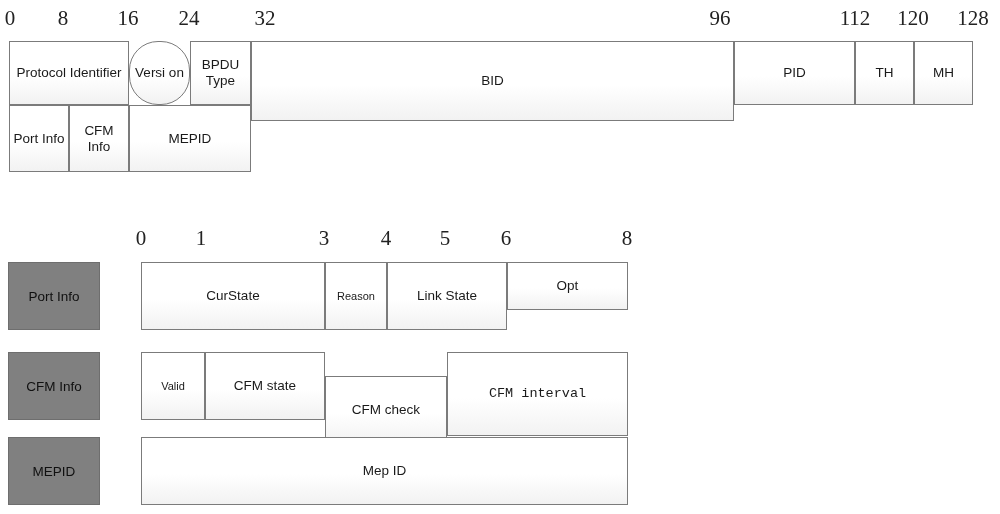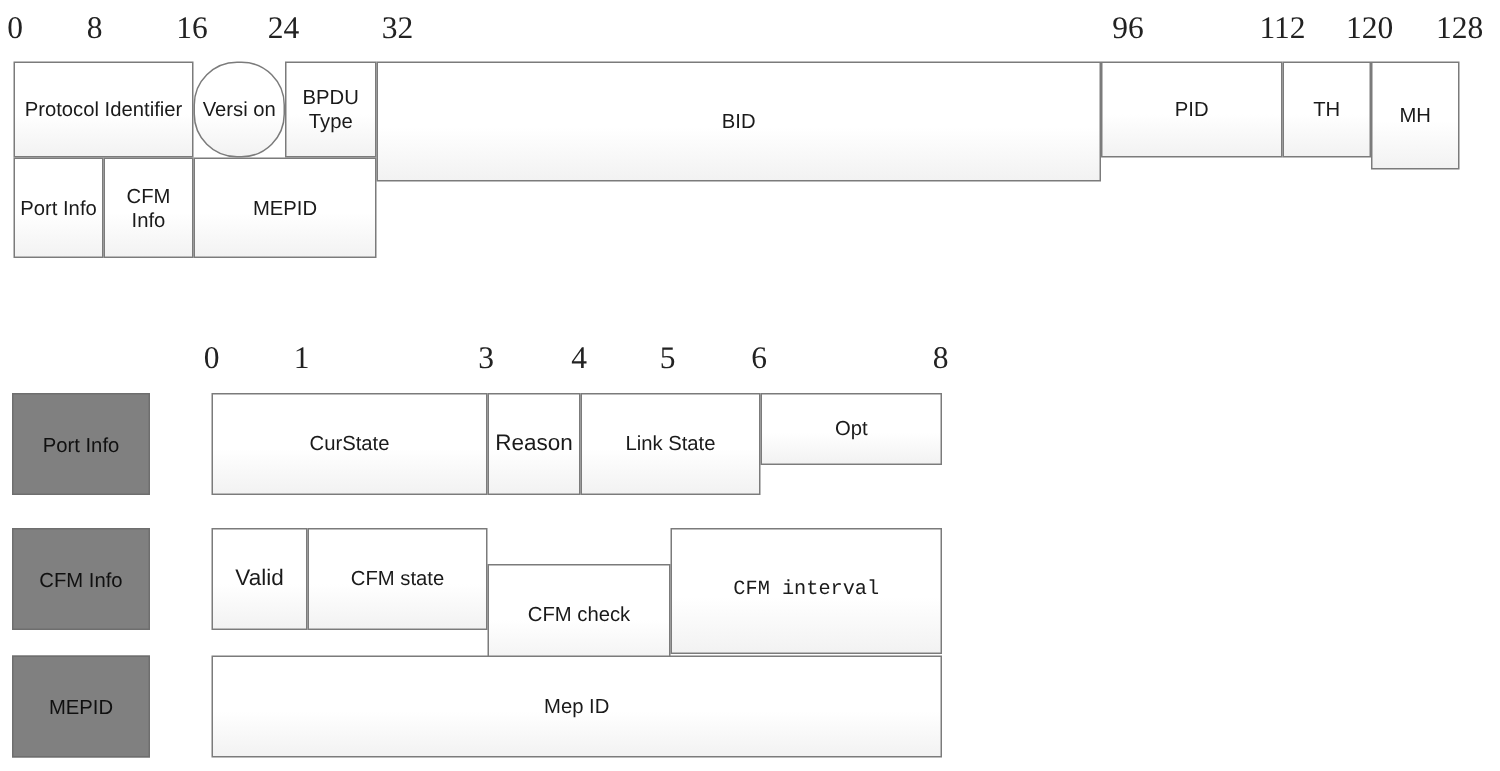--- a/index.html
+++ b/index.html
@@ -40,21 +40,21 @@
     align-items: center;
     justify-content: center;
     text-align: center;
     color: #1a1a1a;
     font-family: "Liberation Sans", sans-serif;
     font-size: 13.5px;
     line-height: 1.18;
     padding: 0 2px;
     overflow: hidden;
   }
-  .cell.tiny-label   { font-size: 15px; }
+  .cell.tiny-label   { font-size: 11px; }
 
   
   .group-box {
     position: absolute;
     box-sizing: border-box;
     background: #808080;
     border: 1px solid #6e6e6e;
     display: flex;
     align-items: center;
     justify-content: center;
@@ -70,34 +70,34 @@
 <body>
 
 <div class="diagram-root">
 
   <div class="abs" id="main-ruler" style="left:0; top:8px; width:1000px; height:26px;">
       <div class="ruler-tick" style="left: 10px;">0</div>
       <div class="ruler-tick" style="left: 63px;">8</div>
       <div class="ruler-tick" style="left: 128px;">16</div>
       <div class="ruler-tick" style="left: 189px;">24</div>
       <div class="ruler-tick" style="left: 249px; margin-left: 16px;">32</div>
-      <div class="ruler-tick" style="left: 752px;">96</div>
+      <div class="ruler-tick" style="left: 720px;">96</div>
       <div class="ruler-tick" style="left: 855px;">112</div>
       <div class="ruler-tick" style="left: 913px;">120</div>
       <div class="ruler-tick" style="left: 973px;">128</div>
     </div>
 
   <div class="abs" id="main-row1" style="left:0; top:41px; width:1000px; height:64px;">
       <div class="cell" style="left: 9px; top: 0px; width: 120px; height: 64px;">Protocol Identifier</div>
       <div class="cell" style="left: 129px; top: 0px; width: 61px; height: 64px; border-radius: 29px;">Versi on</div>
       <div class="cell" style="left: 190px; top: 0px; width: 61px; height: 64px;">BPDU Type</div>
       <div class="cell" style="left: 251px; top: 0px; width: 483px; height: 80px;">BID</div>
       <div class="cell" style="left: 734px; top: 0px; width: 121px; height: 64px;">PID</div>
       <div class="cell" style="left: 855px; top: 0px; width: 59px; height: 64px;">TH</div>
-      <div class="cell" style="left: 914px; top: 0px; width: 59px; height: 72px;">MH</div>
+      <div class="cell" style="left: 914px; top: 0px; width: 59px; height: 64px;">MH</div>
     </div>
 
   <div class="abs" id="main-row2" style="left:0; top:105px; width:1000px; height:67px;">
       <div class="cell" style="left: 9px; top: 0px; width: 60px; height: 67px;">Port Info</div>
       <div class="cell" style="left: 69px; top: 0px; width: 60px; height: 67px;">CFM Info</div>
       <div class="cell" style="left: 129px; top: 0px; width: 122px; height: 67px;">MEPID</div>
     </div>
 
   <div class="abs" id="detail-ruler" style="left:0; top:228px; width:1000px; height:26px;">
       <div class="ruler-tick" style="left: 141px;">0</div>

